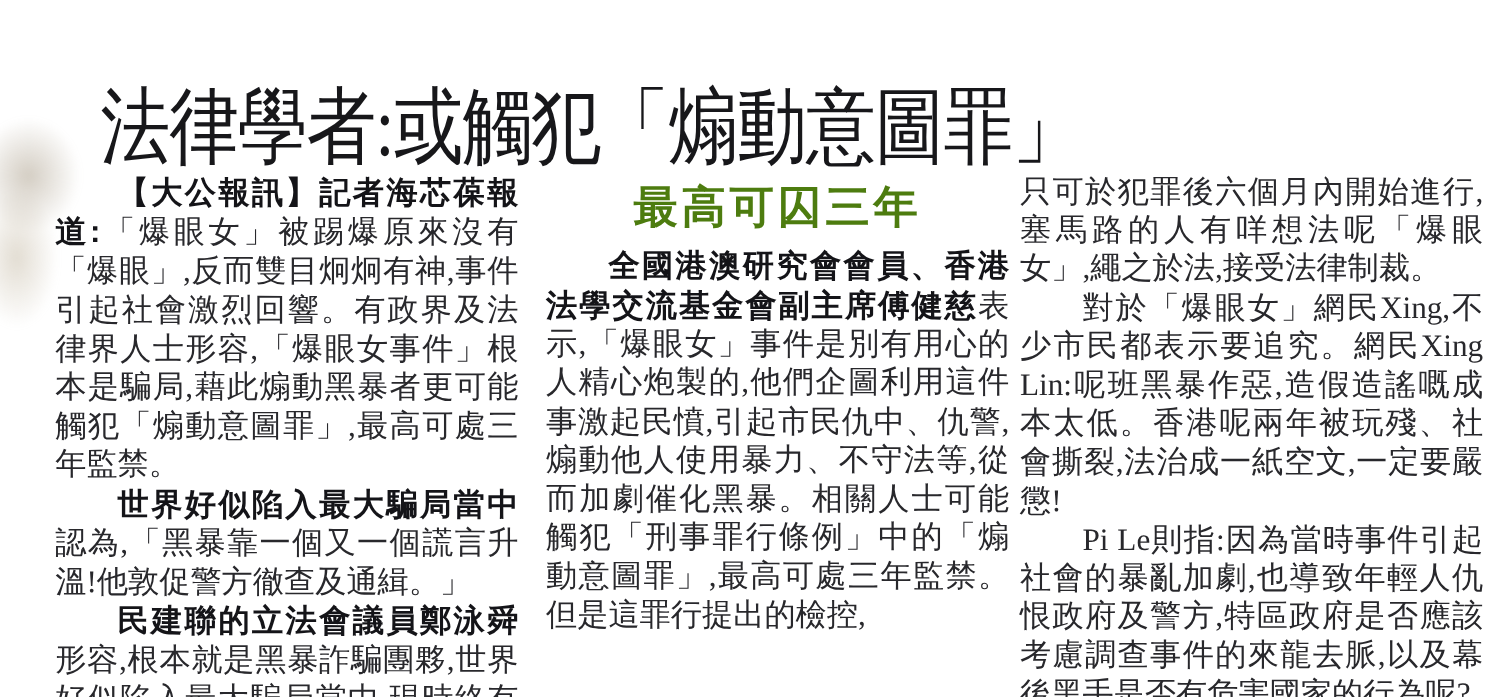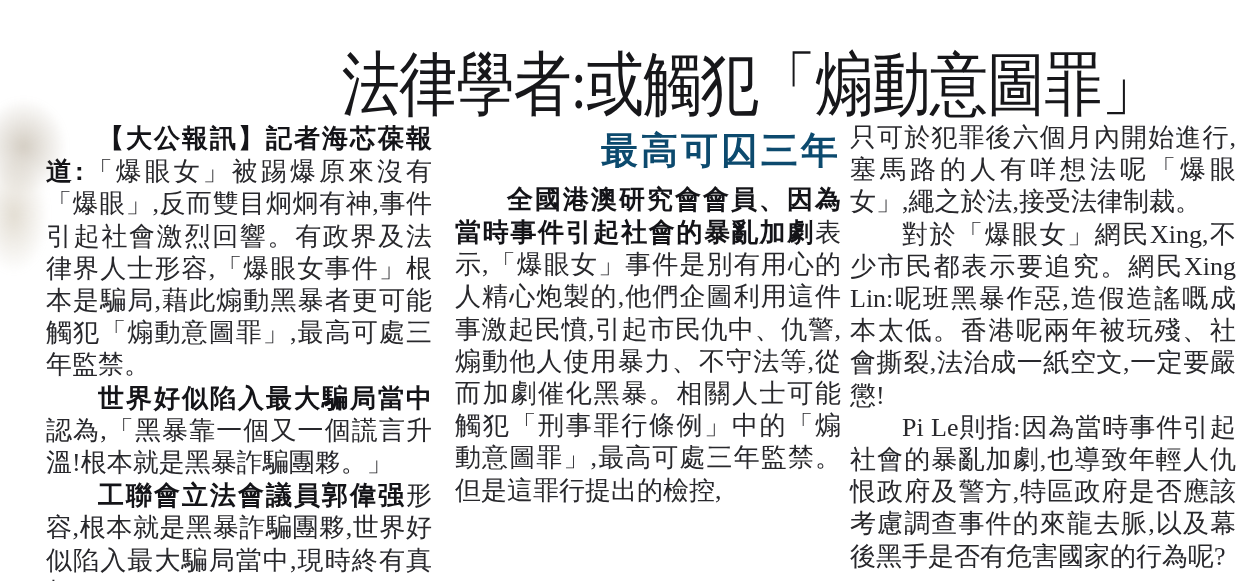--- a/index.html
+++ b/index.html
@@ -22,22 +22,23 @@
     top: 96px;
     width: 120px;
     height: 180px;
     background:
       radial-gradient(closest-side at 38% 28%, rgba(146,130,104,0.40), rgba(146,130,104,0) 95%),
       radial-gradient(closest-side at 30% 66%, rgba(186,173,148,0.42), rgba(186,173,148,0) 95%);
     filter: blur(3px);
     pointer-events: none;
   }
   .headline-wrap {
+    padding-top: 22px;
     height: 98px;
-    text-align: right;
+    text-align: left;
   }
   .headline {
     display: inline-block;
     font-size: 70px;
     line-height: 1.08;
     font-weight: 500;
     color: #17171a;
     white-space: nowrap;
     letter-spacing: -1px;
     transform: scaleX(0.83);
@@ -60,51 +61,51 @@
     text-justify: inter-ideograph;
   }
   .para.indent { text-indent: 2em; }
   .lead {
     font-family: "Liberation Sans", "DejaVu Sans", sans-serif;
     font-weight: 700;
     color: #141418;
   }
   .crosshead {
     margin: 9px 0 11px;
-    text-align: right;
+    text-align: center;
     font-size: 37px;
     line-height: 1.1;
     font-weight: 700;
     letter-spacing: 3px;
     font-family: "Liberation Sans", "DejaVu Sans", sans-serif;
-    color: #0c4a6e;
+    color: #4d7c0f;
   }
 </style>
 </head>
 <body>
 
 <div class="page">
 
   <div class="smudge"></div>
 
   <div class="headline-wrap">
     <h1 class="headline">法律學者:或觸犯「煽動意圖罪」</h1>
   </div>
 
   <div class="columns">
 
     <div class="col col-1">
       <p class="para indent"><span class="lead">【大公報訊】記者海芯葆報道:</span><span>「爆眼女」被踢爆原來沒有「爆眼」,反而雙目炯炯有神,事件引起社會激烈回響。有政界及法律界人士形容,「爆眼女事件」根本是騙局,藉此煽動黑暴者更可能觸犯「煽動意圖罪」,最高可處三年監禁。</span></p>
-      <p class="para indent"><span class="lead">世界好似陷入最大騙局當中</span><span>認為,「黑暴靠一個又一個謊言升溫!根本就是黑暴詐騙團夥。」</span></p>
-      <p class="para indent"><span class="lead">工聯會立法會議員郭偉强</span><span>形容,根本就是黑暴詐騙團夥,世界好似陷入最大騙局當中,現時終有真相,</span></p>
+      <p class="para indent"><span class="lead">世界好似陷入最大騙局當中</span><span>認為,「黑暴靠一個又一個謊言升溫!他敦促警方徹查及通緝。」</span></p>
+      <p class="para indent"><span class="lead">民建聯的立法會議員鄭泳舜</span><span>形容,根本就是黑暴詐騙團夥,世界好似陷入最大騙局當中,現時終有真相,</span></p>
     </div>
 
     <div class="col col-2">
       <h2 class="crosshead">最高可囚三年</h2>
-      <p class="para indent"><span class="lead">全國港澳研究會會員、因為當時事件引起社會的暴亂加劇</span><span>表示,「爆眼女」事件是別有用心的人精心炮製的,他們企圖利用這件事激起民憤,引起市民仇中、仇警,煽動他人使用暴力、不守法等,從而加劇催化黑暴。相關人士可能觸犯「刑事罪行條例」中的「煽動意圖罪」,最高可處三年監禁。但是這罪行提出的檢控,</span></p>
+      <p class="para indent"><span class="lead">全國港澳研究會會員、香港法學交流基金會副主席傅健慈</span><span>表示,「爆眼女」事件是別有用心的人精心炮製的,他們企圖利用這件事激起民憤,引起市民仇中、仇警,煽動他人使用暴力、不守法等,從而加劇催化黑暴。相關人士可能觸犯「刑事罪行條例」中的「煽動意圖罪」,最高可處三年監禁。但是這罪行提出的檢控,</span></p>
     </div>
 
     <div class="col col-3">
       <p class="para"><span>只可於犯罪後六個月內開始進行,塞馬路的人有咩想法呢「爆眼女」,繩之於法,接受法律制裁。</span></p>
       <p class="para indent"><span>對於「爆眼女」網民Xing,不少市民都表示要追究。網民Xing Lin:呢班黑暴作惡,造假造謠嘅成本太低。香港呢兩年被玩殘、社會撕裂,法治成一紙空文,一定要嚴懲!</span></p>
       <p class="para indent"><span>Pi Le則指:因為當時事件引起社會的暴亂加劇,也導致年輕人仇恨政府及警方,特區政府是否應該考慮調查事件的來龍去脈,以及幕後黑手是否有危害國家的行為呢?</span></p>
     </div>
 
   </div>
 </div>

